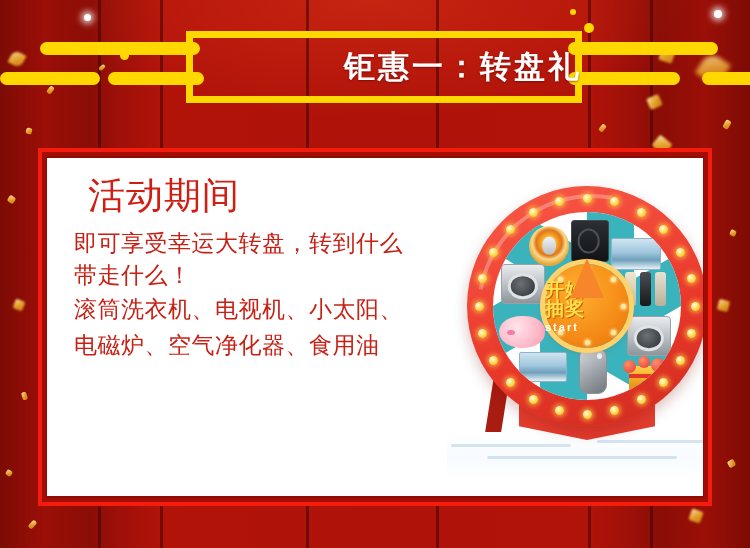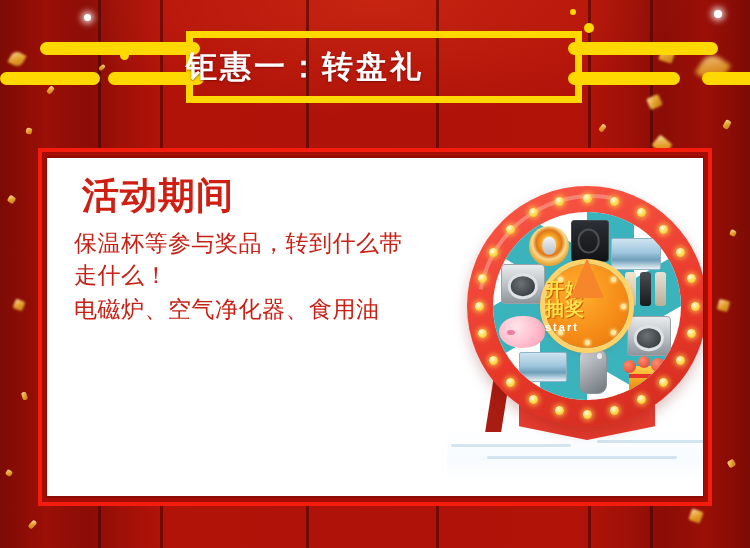--- a/index.html
+++ b/index.html
@@ -26,31 +26,31 @@
   .flake.big{filter:blur(2px);opacity:.85;}
   .ribbonarc{position:absolute;border:3px solid rgba(240,180,60,.85);
     border-color:rgba(240,180,60,.9) transparent transparent transparent;border-radius:50%;}
 
   
   .banner{position:absolute;left:186px;top:31px;width:396px;height:72px;}
   .frame{position:absolute;inset:0;border:7px solid #ffd800;box-sizing:border-box;}
   .bar{position:absolute;height:13px;background:#ffd800;border-radius:7px;}
   .dot{position:absolute;border-radius:50%;background:#ffd800;}
   .banner-title{position:absolute;left:0;right:0;top:50%;transform:translateY(-50%);
-    text-align:left;color:#fff;font-size:31px;font-weight:bold;letter-spacing:3px;
+    text-align:right;color:#fff;font-size:31px;font-weight:bold;letter-spacing:3px;
     text-shadow:0 1px 2px rgba(90,0,0,.55);white-space:nowrap;}
 
   
   .card-outer{position:absolute;left:38px;top:148px;width:674px;height:358px;
     border:4px solid #f41c0c;box-sizing:border-box;background:#a20d06;}
   .card-mid{position:absolute;inset:4px;border:5px solid #8f0b05;box-sizing:border-box;}
   .card{position:absolute;left:47px;top:158px;width:656px;height:338px;background:#fff;overflow:hidden;}
 
   .copy{position:absolute;left:27px;top:18px;width:350px;}
-  .h1{color:#cf1e12;font-size:37px;font-weight:bold;letter-spacing:1px;line-height:1.1;margin:0 0 10px 8px;}
+  .h1{color:#cf1e12;font-size:37px;font-weight:normal;letter-spacing:1px;line-height:1.1;margin:0 0 10px 14px;}
   .para{color:#c72015;font-size:23px;line-height:1.42;margin:0;letter-spacing:.5px;}
   .hilite{display:inline-block;margin:13px 0 12px 0;background:#b01c12;color:#fff;
     font-size:22px;font-weight:bold;letter-spacing:1.5px;padding:6px 9px 7px 9px;white-space:nowrap;}
   .prizes{color:#c72015;font-size:23px;line-height:1.55;margin:0;letter-spacing:.5px;}
 
   
   .wheel-wrap{position:absolute;left:410px;top:28px;width:260px;height:300px;}
   .ground{position:absolute;left:-10px;bottom:6px;width:280px;height:52px;
     background:linear-gradient(180deg,#ffffff 0%,#f7fbff 60%,#ffffff 100%);}
   .wave{position:absolute;height:3px;border-radius:3px;background:#c8dcea;opacity:.75;}
@@ -170,21 +170,22 @@
     <div class="banner-title">钜惠一：转盘礼</div>
   </div>
 
   <div class="card-outer">
     <div class="card-mid"></div>
   </div>
 
   <div class="card">
     <div class="copy">
       <div class="h1">活动期间</div>
-      <p class="para">保温杯等参与奖品，转到什么带走什么！</p>
+      <p class="para">即可享受幸运大转盘，转到什么带走什么！</p>
+      <p class="prizes">滚筒洗衣机、电视机、小太阳、</p>
       <p class="prizes">电磁炉、空气净化器、食用油</p>
     </div>
 
     <div class="wheel-wrap">
       <div class="ground">
         <div class="wave" style="left:4px;top:16px;width:120px;"></div>
         <div class="wave" style="left:150px;top:12px;width:118px;"></div>
         <div class="wave" style="left:40px;top:28px;width:190px;"></div>
       </div>
       <div class="stand-sh"></div>

